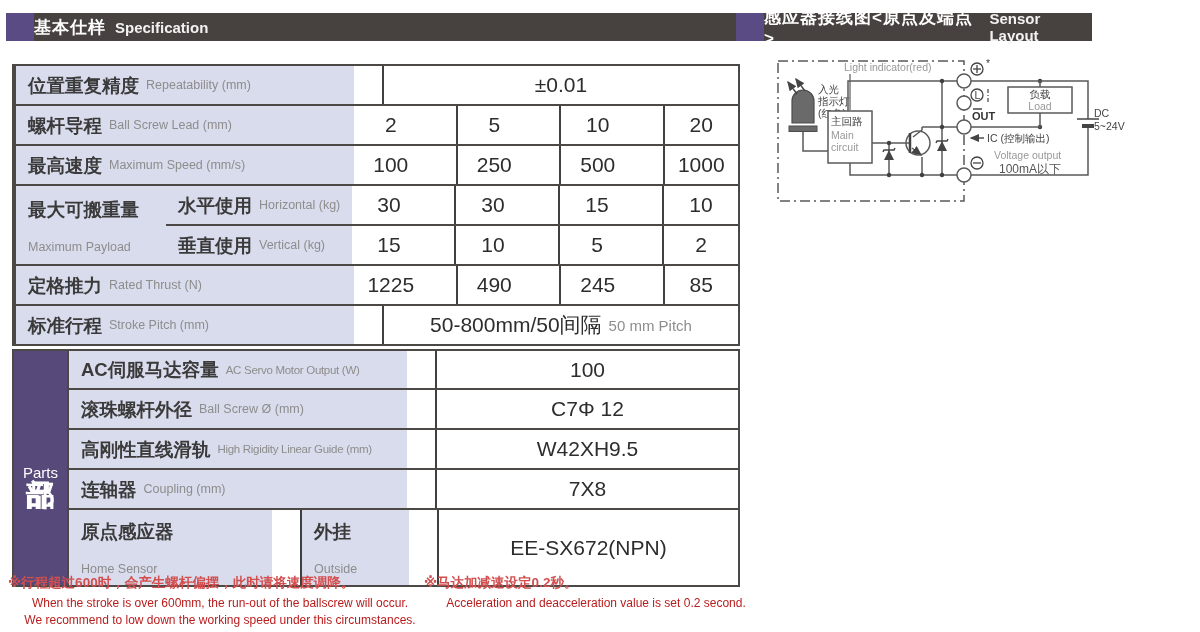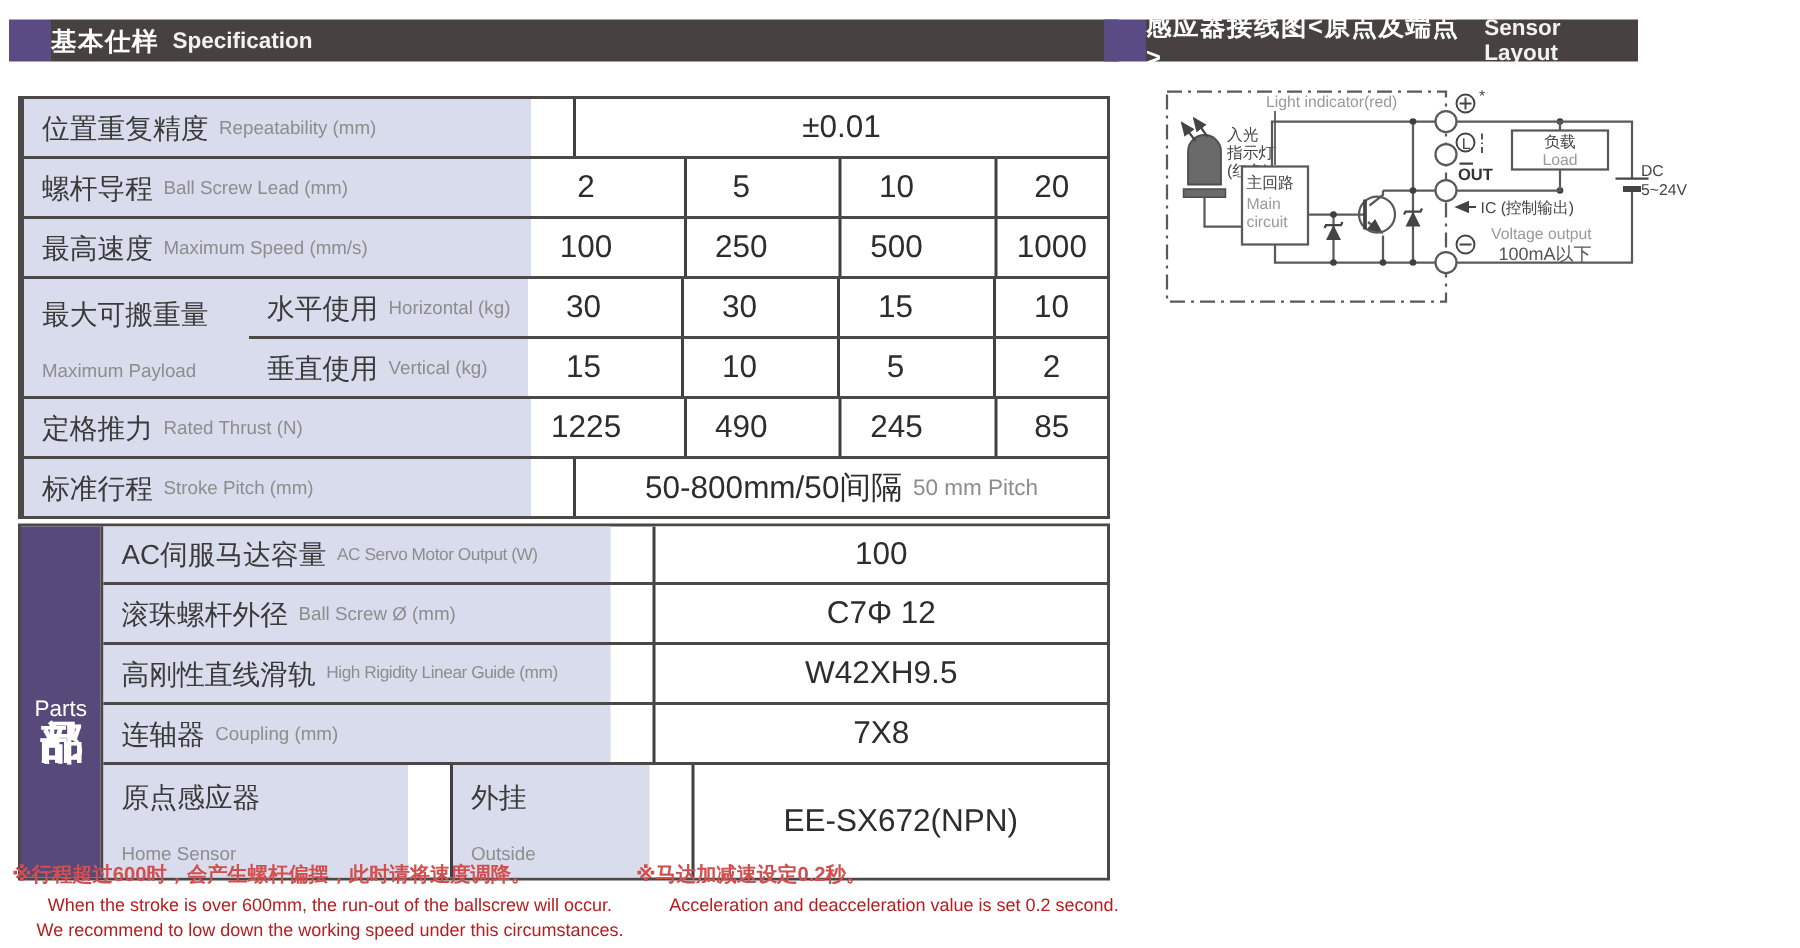--- a/index.html
+++ b/index.html
@@ -29,28 +29,28 @@
   .vlabel .v-en{font-size:15px;font-weight:400;}
   .rows{flex:1;display:flex;flex-direction:column;border-left:2px solid #4c4845;}
   .row{display:flex;height:38px;}
   .row + .row, .subrow + .subrow{border-top:2px solid #4c4845;justify-content:flex-end;}
   .row.payload{height:78px;}
   .row.sensor{height:75px;}
   .cell{display:flex;align-items:center;box-sizing:border-box;}
   .cell + .cell, .vals .val + .val, .subrow .cell + .cell{border-left:2px solid #404040;margin-left:28px;}
   .lbl{background:#d9dcec;padding-left:12px;gap:7px;flex:0 0 auto;}
   .lbl.wide{width:338px;}
-  .lbl .cn{font-size:18.5px;font-weight:400;color:#3a3a3a;white-space:nowrap;}
+  .lbl .cn{font-size:18.5px;font-weight:700;color:#3a3a3a;white-space:nowrap;}
   .lbl .en{font-size:12.5px;color:#8d8d8d;white-space:nowrap;}
   .lbl.tight .en{font-size:11.5px;letter-spacing:-0.3px;}
   .lbl.stack{flex-direction:column;align-items:flex-start;justify-content:center;gap:18px;}
   .paymain{width:150px;}
   .paysub{width:186px;}
   .senmain{width:203px;}
-  .sensub{width:133px;}
+  .sensub{width:109px;}
   .paycol{flex:1;display:flex;flex-direction:column;}
   .subrow{flex:1;display:flex;}
   .vals{flex:1;display:flex;background:#fff;}
   .val{flex:1;display:flex;align-items:center;justify-content:center;
        font-size:21px;color:#2d2d2d;background:#fff;}
   .valwide{flex:1;justify-content:center;background:#fff;font-size:21px;color:#2d2d2d;gap:7px;}
   .valwide .sub{font-size:15px;color:#8d8d8d;}
 
   
   .note{position:absolute;top:574px;}

